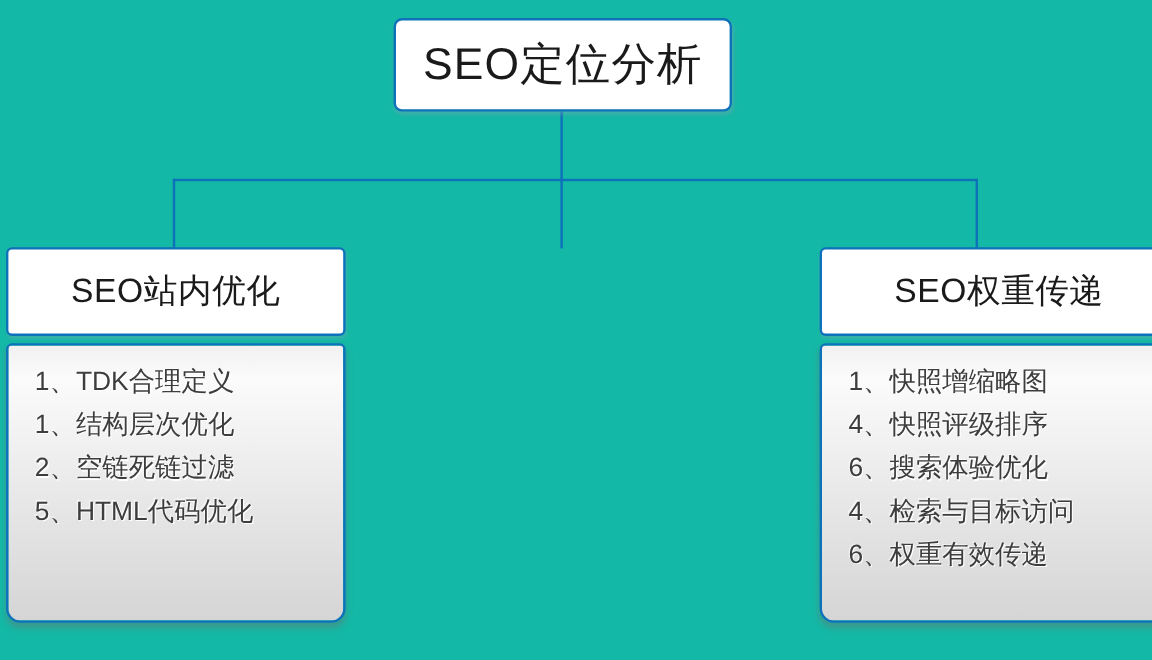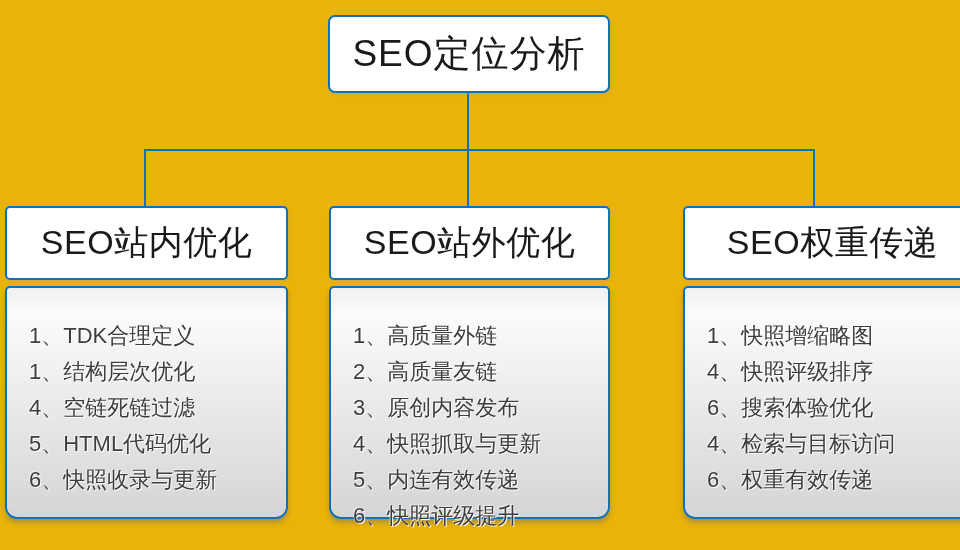--- a/index.html
+++ b/index.html
@@ -5,21 +5,21 @@
   html, body {
     margin: 0;
     padding: 0;
     background: #ffffff;
     font-family: "Liberation Sans", "DejaVu Sans", sans-serif;
   }
   .canvas {
     position: relative;
     width: 960px;
     height: 550px;
-    background: #eab308;
+    background: #14b8a6;
     overflow: hidden;
   }
   
   .line {
     position: absolute;
     background: #0d72ba;
   }
   .line.v { width: 2px; }
   .line.h { height: 2px; }
   #line-root-down  { left: 467px; top: 93px;  height: 58px; }
@@ -58,33 +58,33 @@
     height: 70px;
     background: #ffffff;
     border: 2px solid #0d72ba;
     border-radius: 5px;
     display: flex;
     align-items: center;
     justify-content: center;
     box-shadow: 1px 2px 3px rgba(140,160,180,0.3);
   }
   .header-box .header-label {
-    font-size: 34px;
+    font-size: 28px;
     color: #1a1a1a;
     letter-spacing: 0.5px;
     white-space: nowrap;
   }
   .list-box {
     margin-top: 6px;
     height: 233px;
     border: 2px solid #0d72ba;
     border-radius: 5px 5px 12px 12px;
     background: linear-gradient(to bottom, #f1f1f1 0%, #fbfbfb 12%, #ebebeb 48%, #d5d5d5 100%);
     box-shadow: 0 4px 5px rgba(110,110,110,0.45);
-    padding: 30px 0 0 22px;
+    padding: 12px 0 0 22px;
     box-sizing: border-box;
   }
   .list-item {
     font-size: 22px;
     line-height: 36px;
     color: #3d3d3d;
     text-shadow: 1px 1px 0 rgba(255,255,255,0.95), -1px -1px 0 rgba(255,255,255,0.55);
     white-space: nowrap;
   }
 </style>
@@ -103,39 +103,25 @@
     <span class="title">SEO定位分析</span>
   </div>
 
   <div class="column" id="column-1">
     <div class="header-box">
       <span class="header-label">SEO站内优化</span>
     </div>
     <div class="list-box">
       <div class="list-item">1、TDK合理定义</div>
       <div class="list-item">1、结构层次优化</div>
-      <div class="list-item">4、空链死链过滤</div>
+      <div class="list-item">2、空链死链过滤</div>
       <div class="list-item">5、HTML代码优化</div>
-      <div class="list-item">6、快照收录与更新</div>
     </div>
   </div>
 
-  <div class="column" id="column-2">
-    <div class="header-box">
-      <span class="header-label">SEO站外优化</span>
-    </div>
-    <div class="list-box">
-      <div class="list-item">1、高质量外链</div>
-      <div class="list-item">2、高质量友链</div>
-      <div class="list-item">3、原创内容发布</div>
-      <div class="list-item">4、快照抓取与更新</div>
-      <div class="list-item">5、内连有效传递</div>
-      <div class="list-item">6、快照评级提升</div>
-    </div>
-  </div>
 
   <div class="column" id="column-3">
     <div class="header-box">
       <span class="header-label">SEO权重传递</span>
     </div>
     <div class="list-box">
       <div class="list-item">1、快照增缩略图</div>
       <div class="list-item">4、快照评级排序</div>
       <div class="list-item">6、搜索体验优化</div>
       <div class="list-item">4、检索与目标访问</div>

